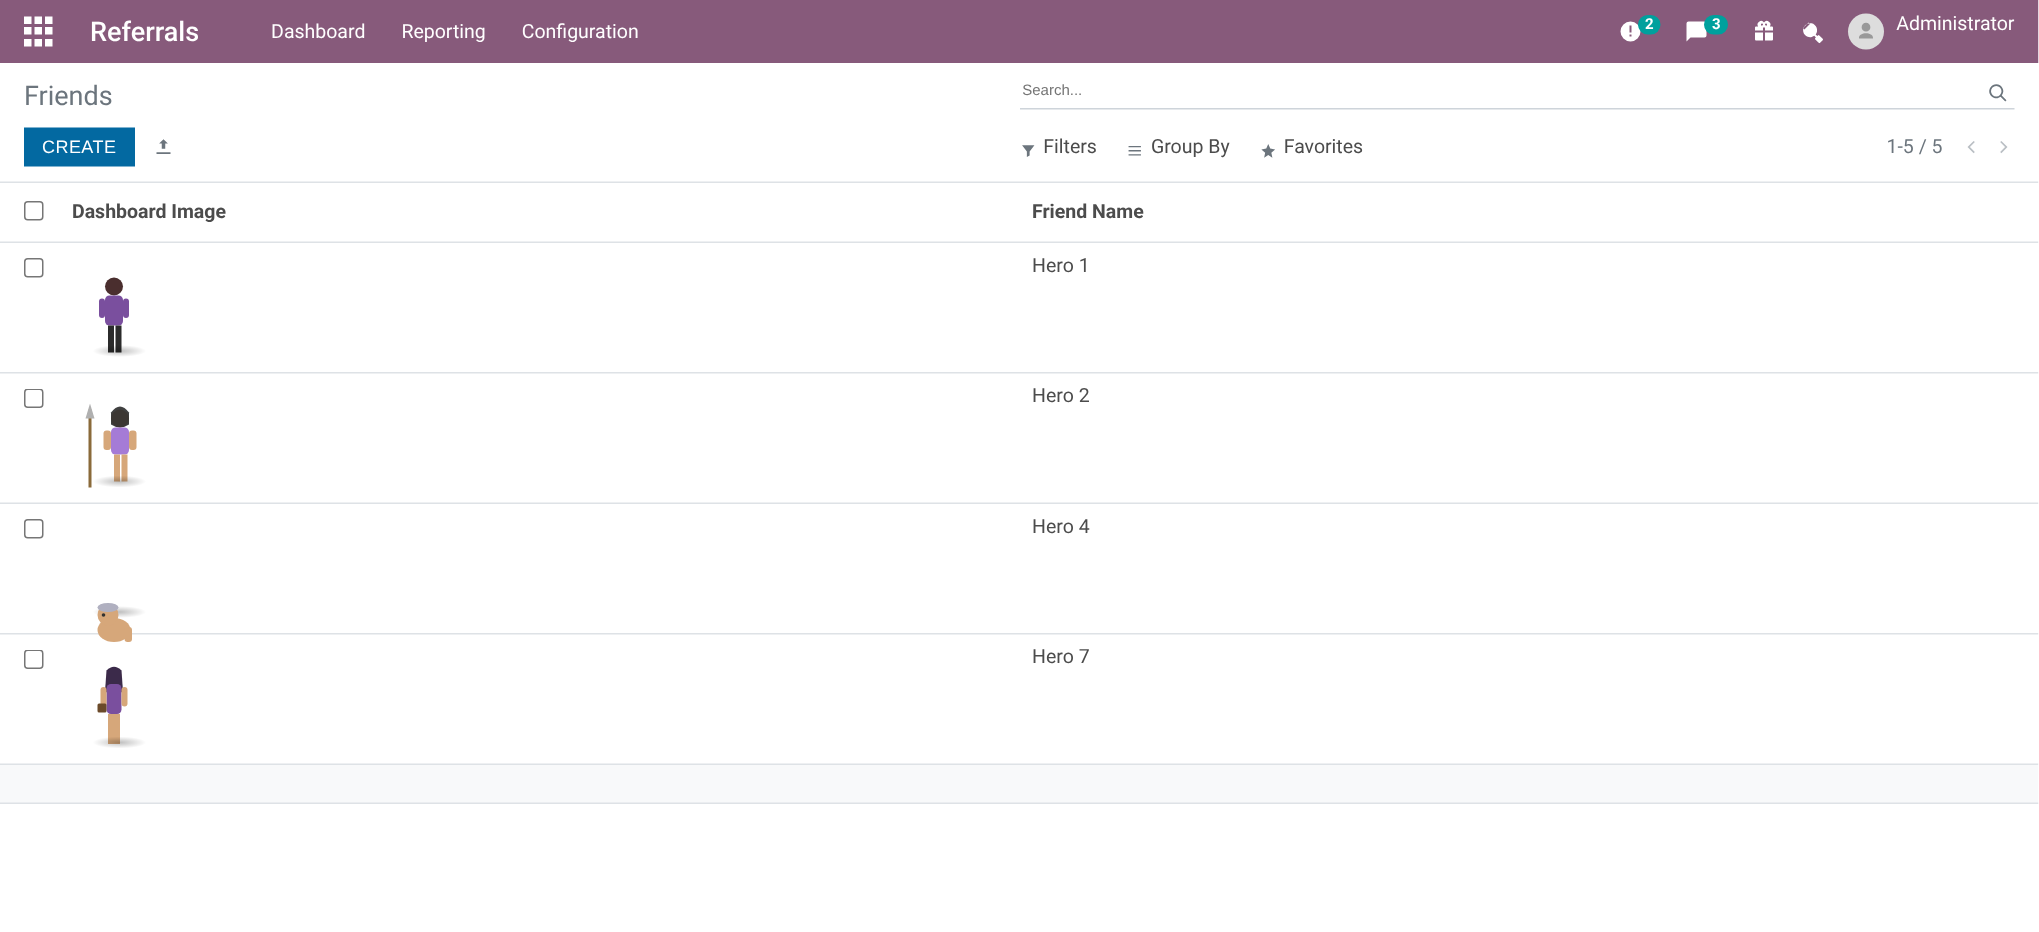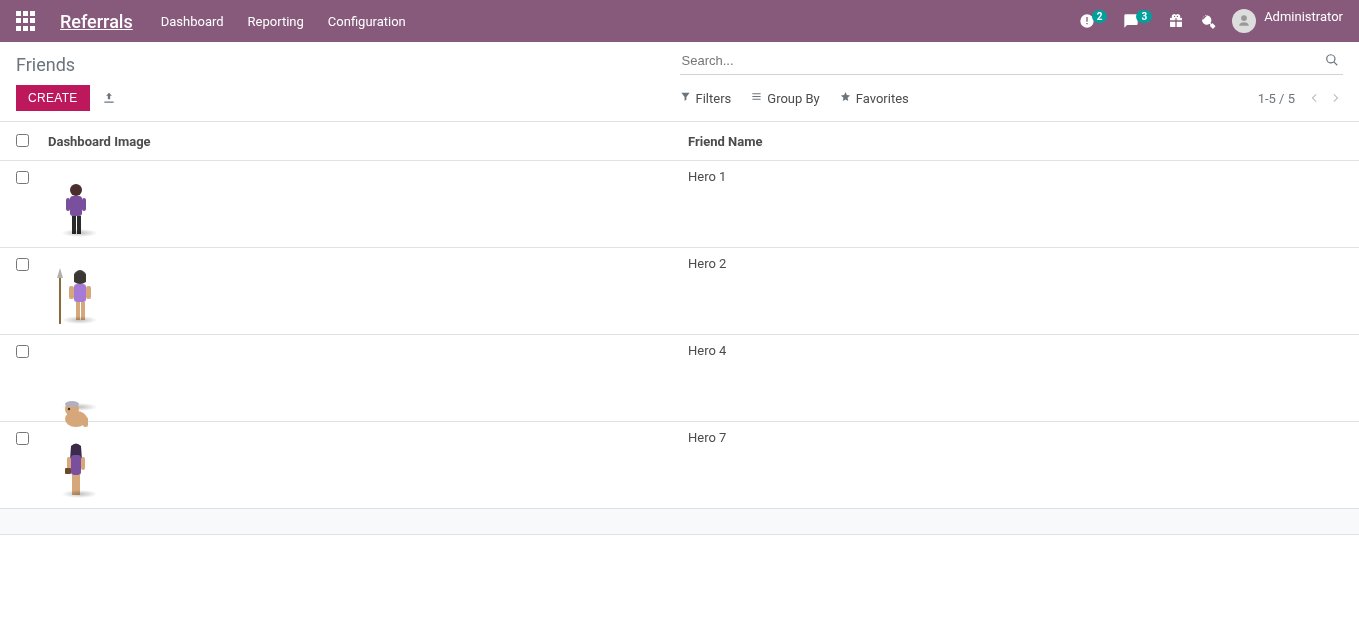--- a/index.html
+++ b/index.html
@@ -2,46 +2,46 @@
 <html><head>
 <meta charset="utf-8">
 <style>
   * { box-sizing: border-box; margin: 0; padding: 0; }
   body { font-family: -apple-system, BlinkMacSystemFont, "Segoe UI", Roboto, "Helvetica Neue", Arial, sans-serif; font-size: 13px; color: #4c4c4c; background: #fff; }
 
   
   .navbar { background: #875a7b; height: 42px; display: flex; align-items: center; padding: 0 16px; color: #fff; }
   .navbar .apps-icon { width: 20px; height: 20px; display: flex; flex-wrap: wrap; gap: 2px; margin-right: 24px; cursor: pointer; }
   .navbar .apps-icon span { width: 5px; height: 5px; background: #fff; }
-  .navbar .brand { font-size: 18px; font-weight: 500; margin-right: 28px; text-decoration: underline; }
+  .navbar .brand { font-size: 18px; font-weight: 500; margin-right: 48px; }
   .navbar .nav-links { display: flex; gap: 24px; }
   .navbar .nav-links a { color: #fff; text-decoration: none; font-size: 13px; cursor: pointer; }
   .navbar .spacer { flex: 1; }
   .navbar .right-icons { display: flex; align-items: center; gap: 16px; }
   .navbar .icon-badge { position: relative; cursor: pointer; display: flex; align-items: center; }
   .navbar .badge { background: #00a09d; color: #fff; font-size: 10px; font-weight: bold; border-radius: 8px; padding: 1px 5px; margin-left: -3px; position: relative; top: -5px; }
   .navbar .icon-svg { width: 16px; height: 16px; fill: #fff; }
   .navbar .user { display: flex; gap: 8px; cursor: pointer; }
   .navbar .avatar { width: 24px; height: 24px; border-radius: 50%; background: #ddd; display: flex; align-items: center; justify-content: center; }
   .navbar .avatar svg { width: 14px; height: 14px; fill: #999; }
 
   
   .control-panel { border-bottom: 1px solid #dee2e6; }
   .cp-top { display: flex; align-items: center; padding: 4px 16px 4px; }
   .cp-top .breadcrumb { font-size: 18px; color: #6c757d; flex: 0 0 50%; padding-top: 8px; }
   .cp-top .search-wrap { flex: 1; position: relative; border-bottom: 1px solid #ced4da; }
-  .cp-top .search-wrap input { width: 100%; border: none; outline: none; padding: 6px 28px 6px 2px; font-size: 13px; background: transparent; }
+  .cp-top .search-wrap input { width: 100%; border: none; outline: none; padding: 6px 28px 6px 2px; font-size: 10px; background: transparent; }
   .cp-top .search-wrap .search-glass { position: absolute; right: 4px; top: 6px; width: 14px; height: 14px; fill: #6c757d; cursor: pointer; }
 
   .cp-bottom { display: flex; align-items: center; padding: 6px 16px 10px; }
   .cp-bottom .left { flex: 0 0 50%; display: flex; align-items: center; gap: 12px; }
-  .btn-create { background: #be185d; color: #fff; border: none; padding: 6px 12px; font-size: 12px; font-weight: 500; cursor: pointer; letter-spacing: 0.3px; }
+  .btn-create { background: #0369a1; color: #fff; border: none; padding: 6px 12px; font-size: 12px; font-weight: 500; cursor: pointer; letter-spacing: 0.3px; }
   .export-icon { width: 14px; height: 14px; fill: #6c757d; cursor: pointer; }
   .cp-bottom .middle { display: flex; gap: 20px; align-items: center; }
-  .cp-bottom .filter-item { display: flex; align-items: flex-start; gap: 5px; cursor: pointer; color: #4c4c4c; font-size: 13px; }
+  .cp-bottom .filter-item { display: flex; align-items: flex-end; gap: 5px; cursor: pointer; color: #4c4c4c; font-size: 13px; }
   .cp-bottom .filter-item svg { width: 11px; height: 11px; fill: #6c757d; }
   .cp-bottom .right { margin-left: auto; display: flex; align-items: center; gap: 12px; color: #6c757d; font-size: 13px; }
   .cp-bottom .pager-arrows { display: flex; gap: 8px; }
   .cp-bottom .pager-arrows svg { width: 14px; height: 14px; fill: #babfc4; cursor: pointer; }
 
   
   .list-table { width: 100%; border-collapse: collapse; }
   .list-table th { text-align: left; font-weight: 700; color: #4c4c4c; padding: 10px 8px; border-bottom: 1px solid #dee2e6; font-size: 13px; background: #fff; }
   .list-table th:first-child, .list-table td:first-child { width: 40px; padding-left: 16px; }
   .list-table td { padding: 8px; border-bottom: 1px solid #dee2e6; vertical-align: top; font-size: 13px; color: #4c4c4c; }

